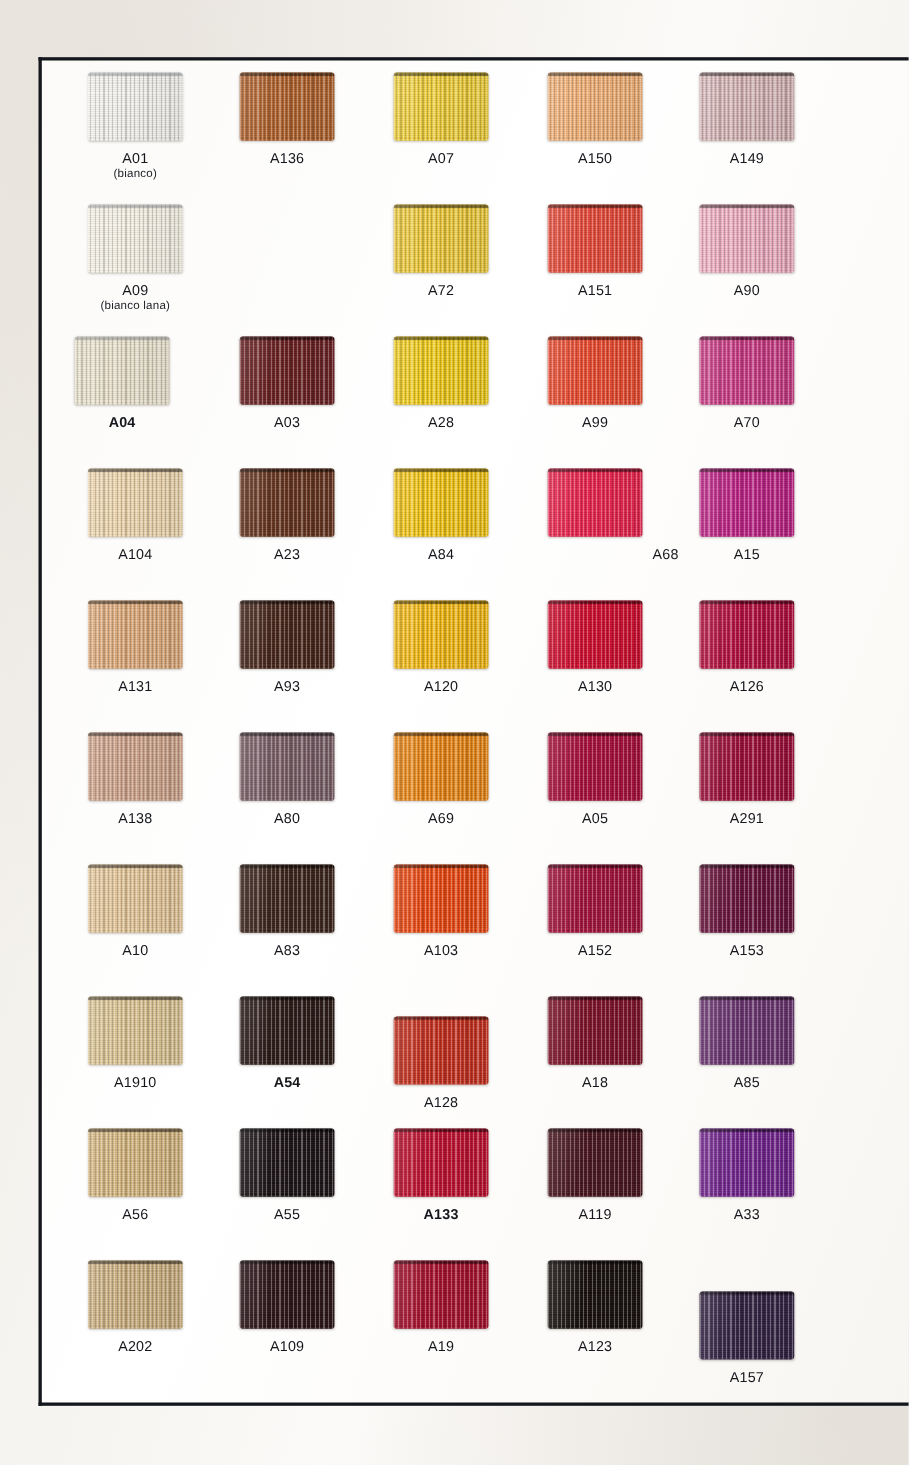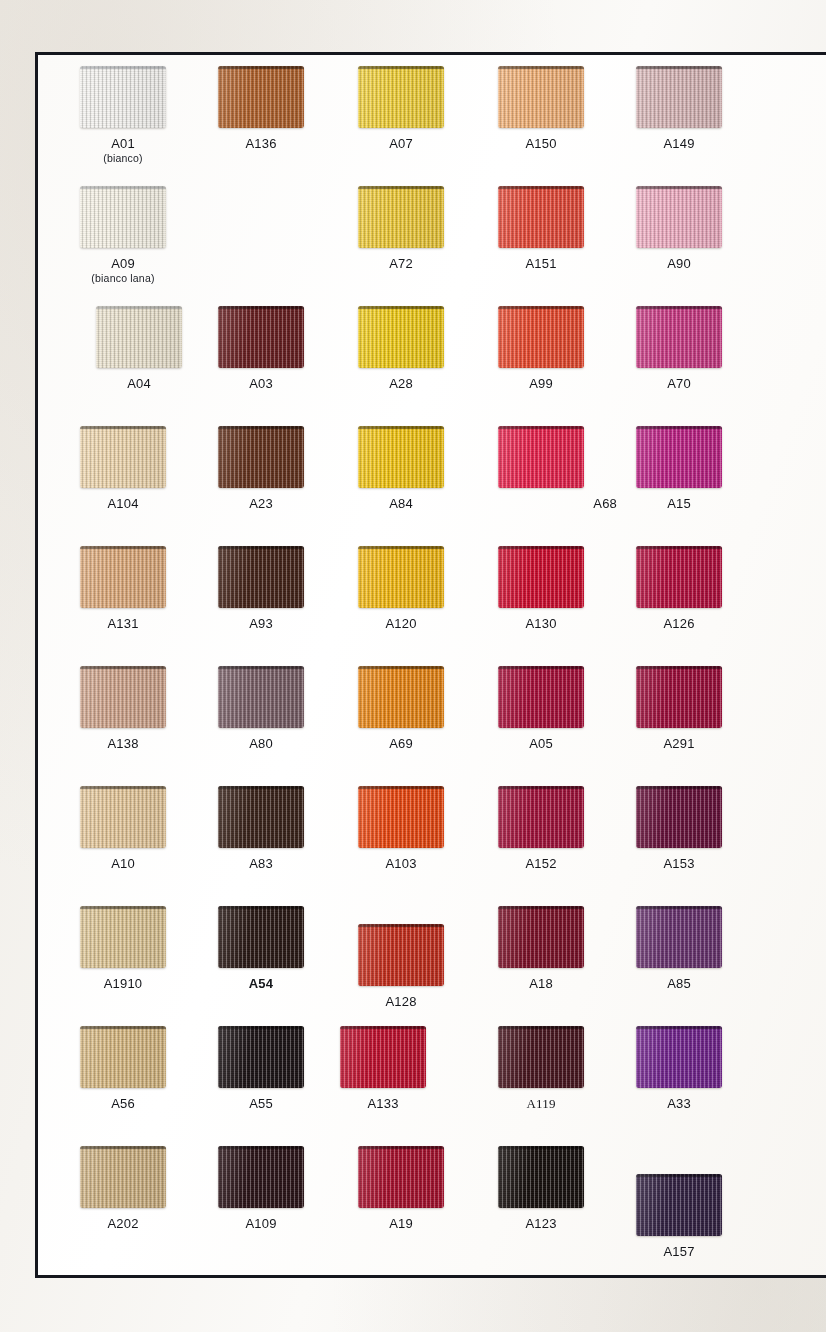--- a/index.html
+++ b/index.html
@@ -176,21 +176,21 @@
       <div class="code">A151</div>
     </div>
     <div class="cell" style="left: 568px; top: 134px;">
       <div class="swatch" title="A90" style="background: rgb(238, 174, 194); width: 86px; height: 62px;">
         <span class="weave"></span>
         <span class="selvedge"></span>
         <span class="sheen"></span>
       </div>
       <div class="code">A90</div>
     </div>
-    <div class="cell" style="left: 28px; top: 254px;">
+    <div class="cell" style="left: 0; top: 254px; font-weight: bold;">
       <div class="swatch light" title="A04" style="background: rgb(233, 225, 205); width: 86px; height: 62px;">
         <span class="weave"></span>
         <span class="selvedge"></span>
         <span class="sheen"></span>
       </div>
       <div class="code">A04</div>
     </div>
     <div class="cell" style="left: 150px; top: 254px;">
       <div class="swatch" title="A03" style="background: rgb(106, 32, 34); width: 86px; height: 62px;">
         <span class="weave"></span>
@@ -432,29 +432,29 @@
       <div class="code">A56</div>
     </div>
     <div class="cell" style="left: 150px; top: 974px;">
       <div class="swatch" title="A55" style="background: rgb(29, 21, 23); width: 86px; height: 62px;">
         <span class="weave"></span>
         <span class="selvedge"></span>
         <span class="sheen"></span>
       </div>
       <div class="code">A55</div>
     </div>
-    <div class="cell" style="left: 272px; top: 974px;">
+    <div class="cell" style="left: 290px; top: 974px; font-weight: bold;">
       <div class="swatch" title="A133" style="background: rgb(192, 18, 48); width: 86px; height: 62px;">
         <span class="weave"></span>
         <span class="selvedge"></span>
         <span class="sheen"></span>
       </div>
       <div class="code">A133</div>
     </div>
-    <div class="cell" style="left: 430px; top: 974px; font-family: Liberation Serif, serif;">
+    <div class="cell" style="left: 430px; top: 974px;">
       <div class="swatch" title="A119" style="background: rgb(74, 23, 32); width: 86px; height: 62px;">
         <span class="weave"></span>
         <span class="selvedge"></span>
         <span class="sheen"></span>
       </div>
       <div class="code">A119</div>
     </div>
     <div class="cell" style="left: 568px; top: 974px;">
       <div class="swatch" title="A33" style="background: rgb(115, 38, 143); width: 86px; height: 62px;">
         <span class="weave"></span>

